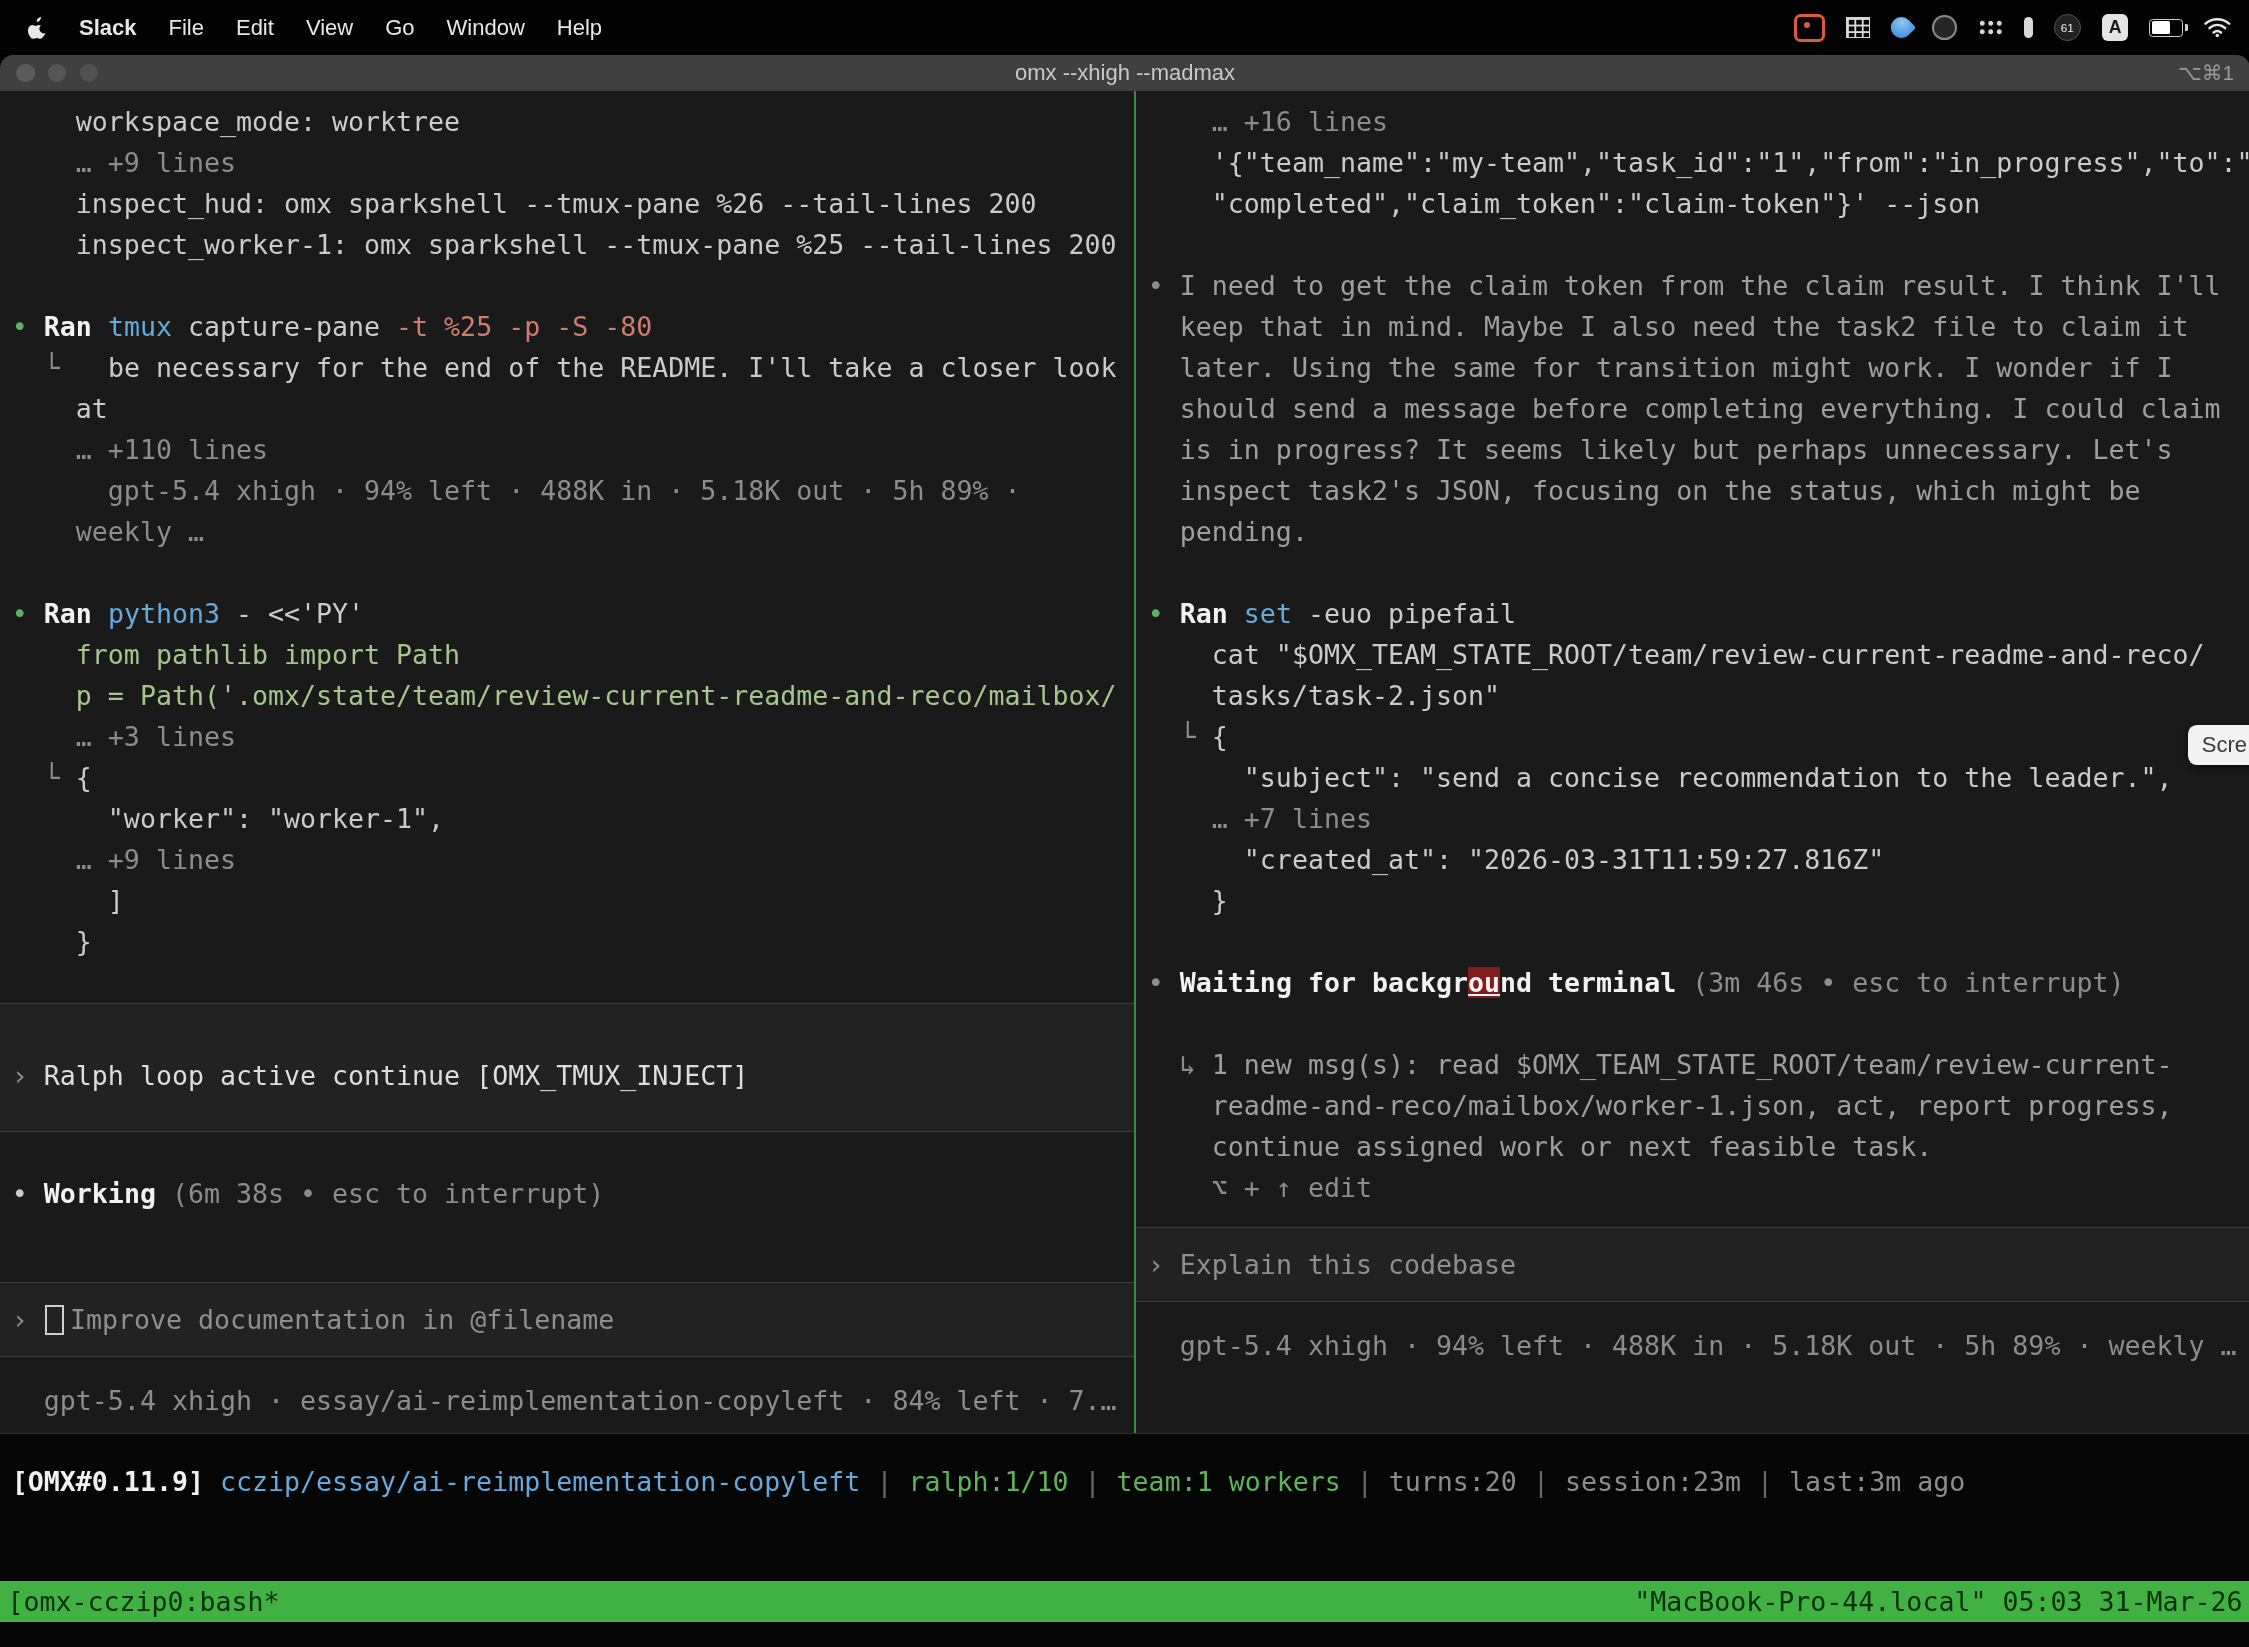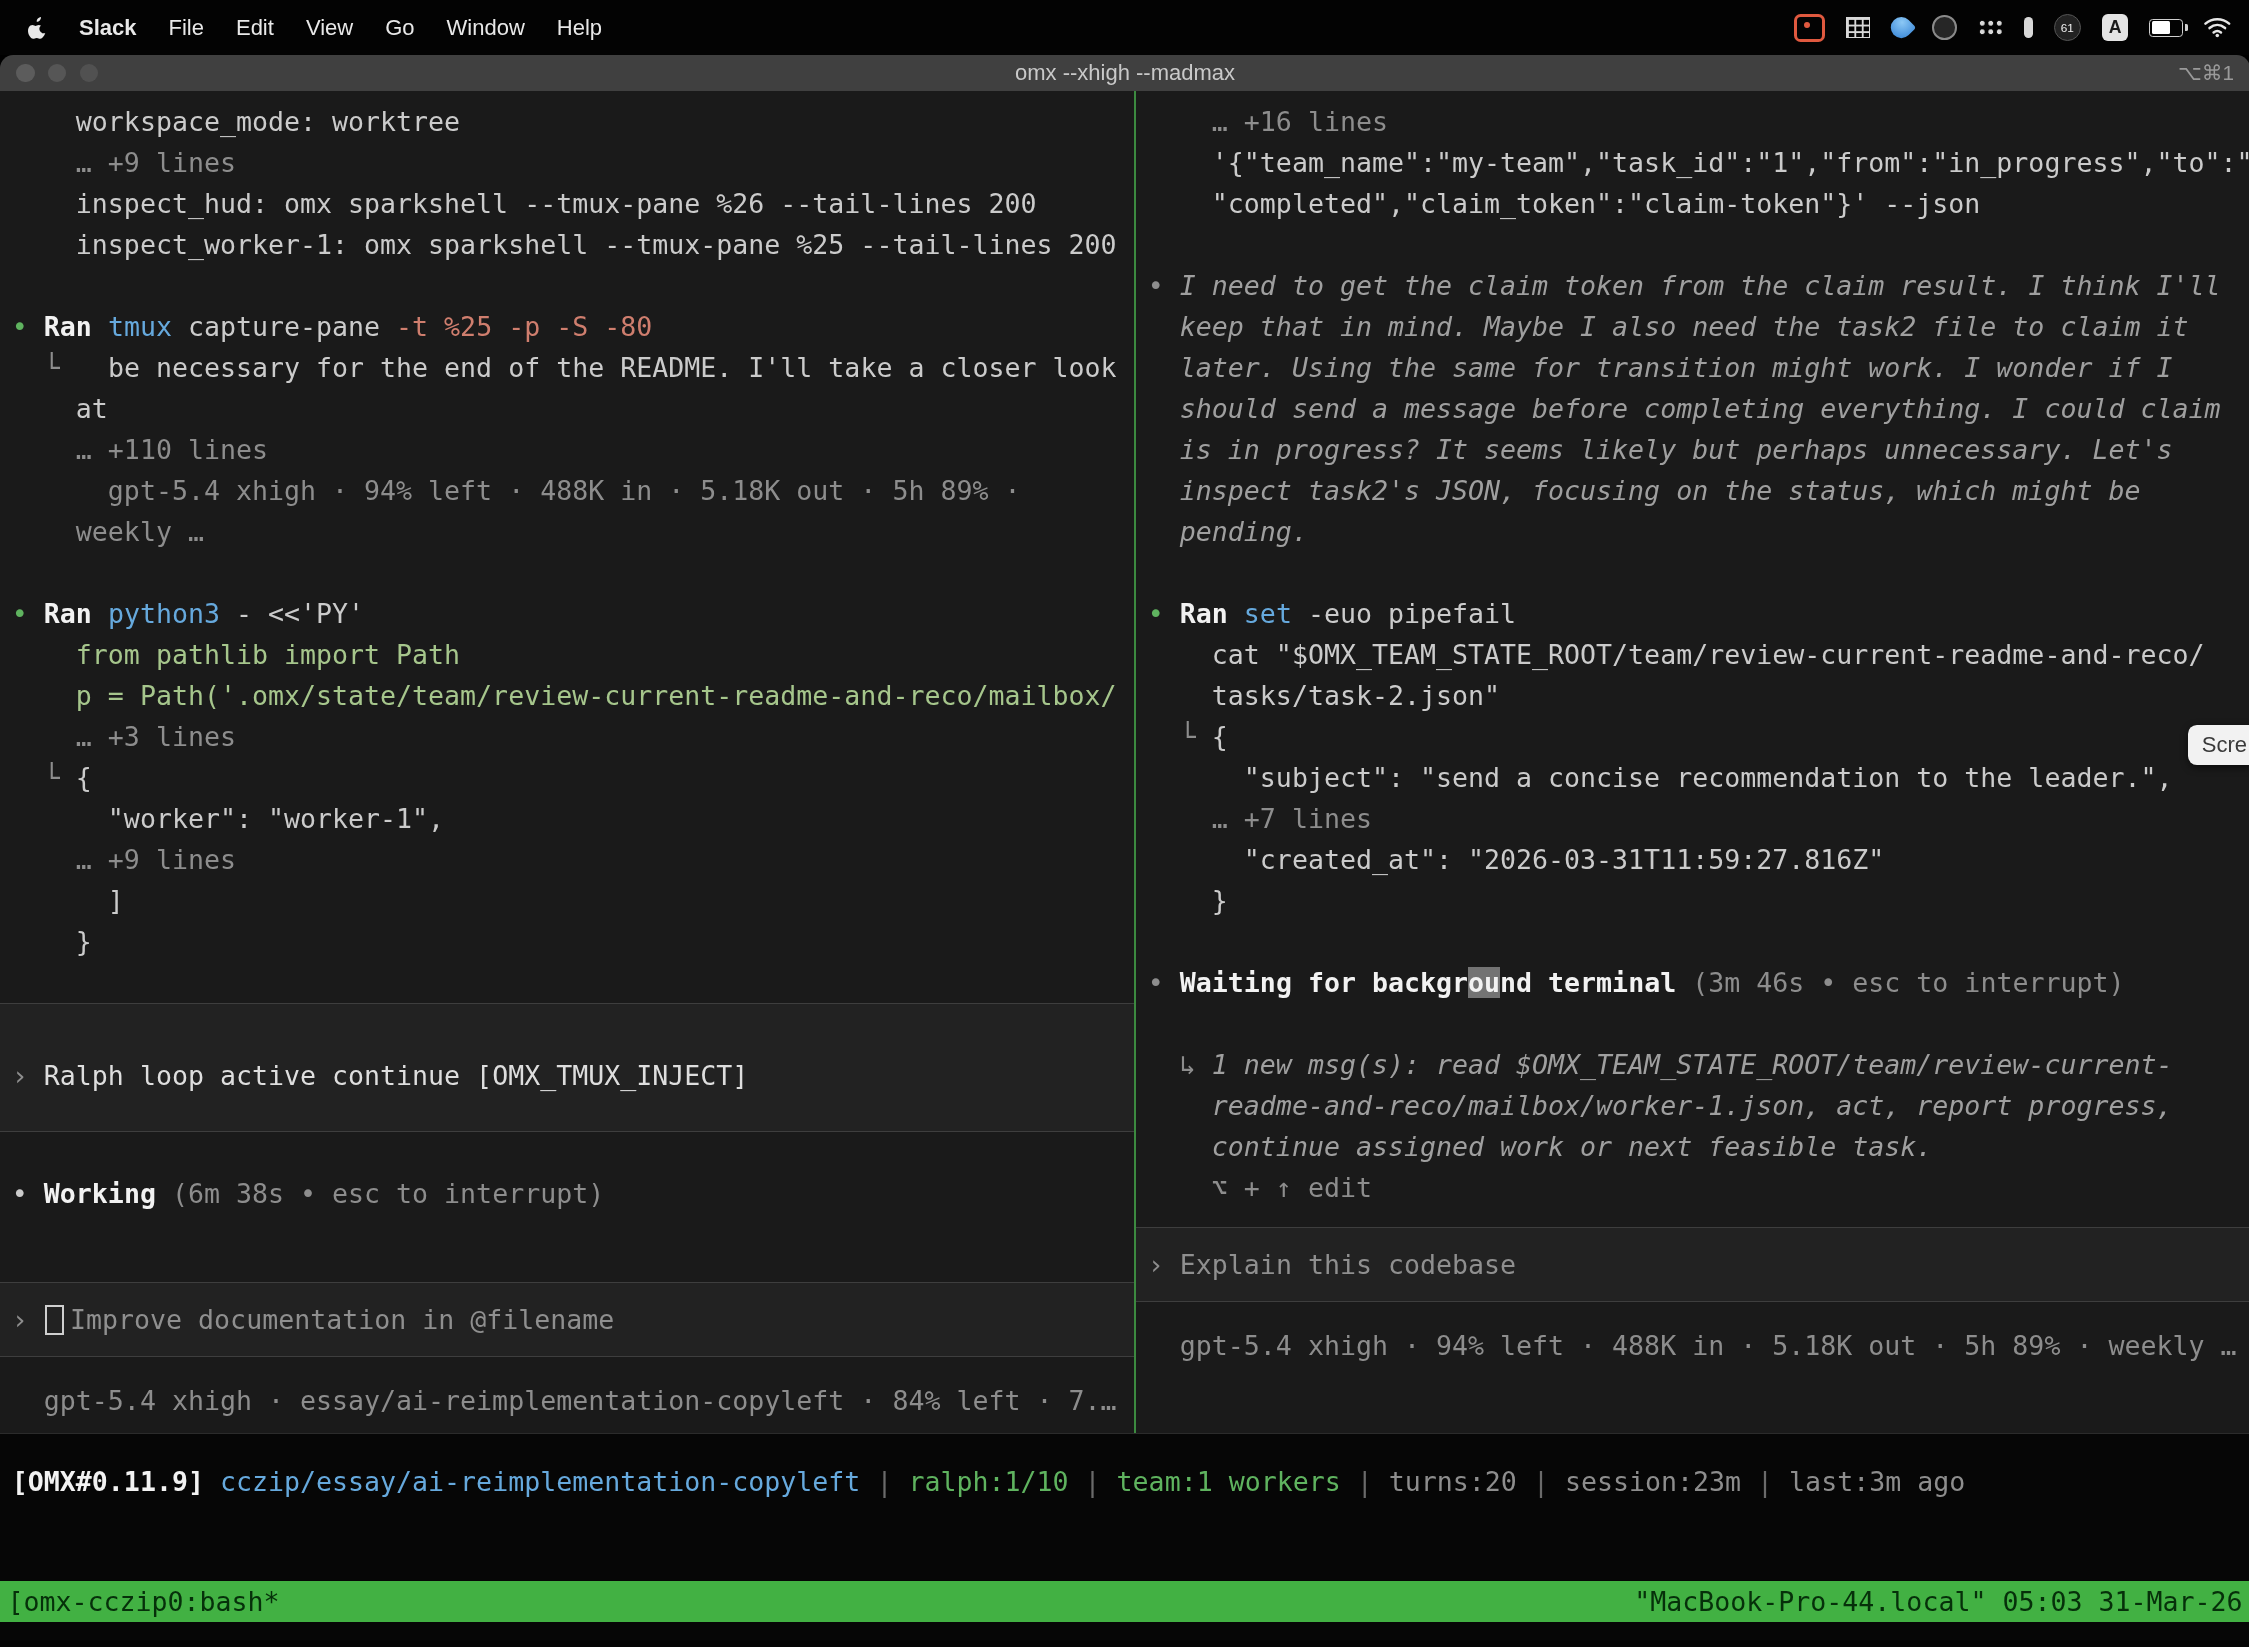--- a/index.html
+++ b/index.html
@@ -47,22 +47,22 @@
   .panes{display:flex;height:1342px;border-bottom:1.5px solid #2b2b2b;background:#1a1a1a;}
   .pane{position:relative;padding:10.3px 0 0 11.8px;overflow:hidden;}
   .pane.left{width:1122px;}      
   .pane.right{width:1102px;}     
   .divider{width:2.2px;background:#3c8a40;}
   .row,.footer,.workrow,.band,.statusline{white-space:pre;font-size:26.6px;line-height:41px;}
   .row{height:41px;}
   .fg{color:#cbcbcb;} .dim{color:#8d8d8d;} .dim2{color:#6a6a6a;}
   .w{color:#f2f2f2;font-weight:bold;}
   .grn{color:#5fb35f;} .blu{color:#66a9dd;} .red{color:#cf7e6e;margin-top:22px;}
-  .code{color:#a6c68c;} .it{color:#9f9f9f;font-style:italic;}
-  .cur{background:#737373;}
+  .code{color:#a6c68c;} .it{color:#9f9f9f;}
+  .cur{background:#7f1d1d;text-decoration:underline;}
   .band{margin-left:-11.8px;padding-left:11.8px;background:#222;border-top:1.5px solid #3e3e3e;border-bottom:1.5px solid #3e3e3e;}
   .band.ralph{padding-top:51px;padding-bottom:35px;}
   .bandtext{color:#dedede;}
   .workrow{margin-top:41px;height:41px;}
   .band.input,.band.suggest{margin-top:68px;padding-top:16px;padding-bottom:15.5px;}
   .band.suggest{margin-top:19px;}
   .cursorbox{display:inline-block;width:14.8px;height:26.6px;border:2.2px solid #cfcfcf;vertical-align:-5.9px;margin:0 5.9px 0 1.5px;}
   .placeholder{color:#8f8f8f;}
   .footer{margin-top:23px;height:41px;color:#8d8d8d;}
   .statusline{margin-top:26.6px;height:41px;padding-left:11.8px;background:#060606;}

